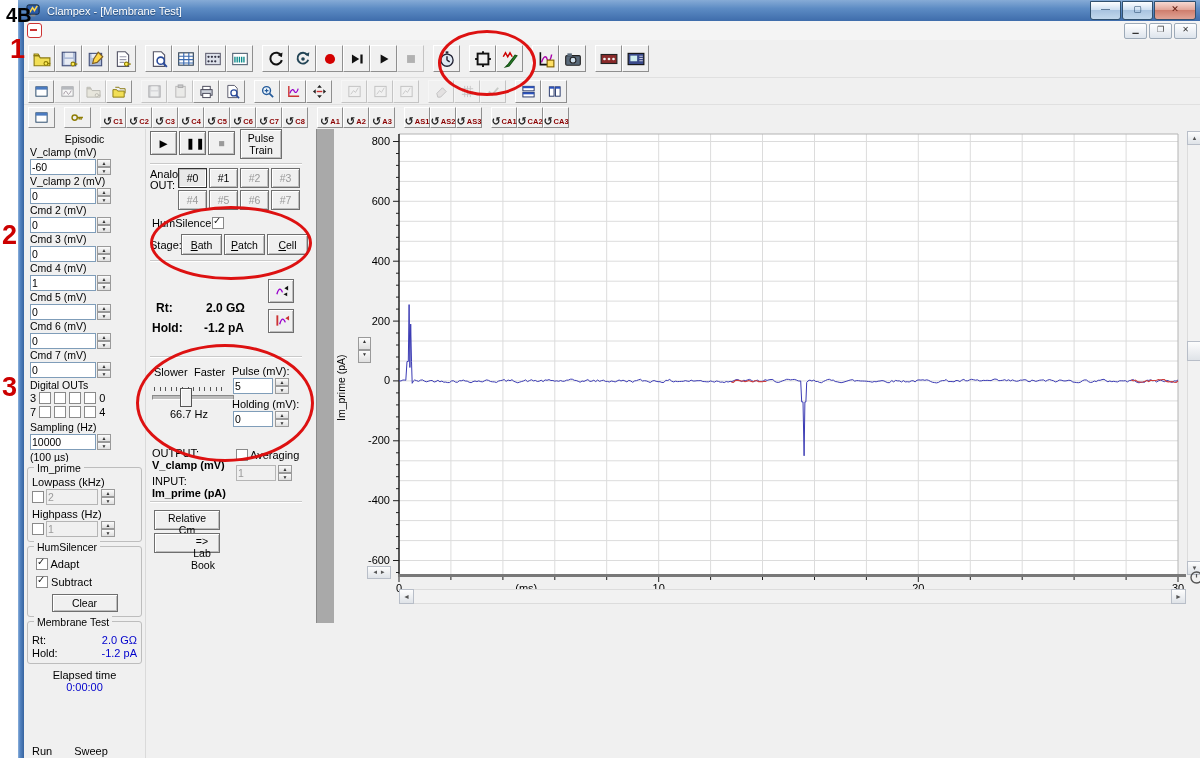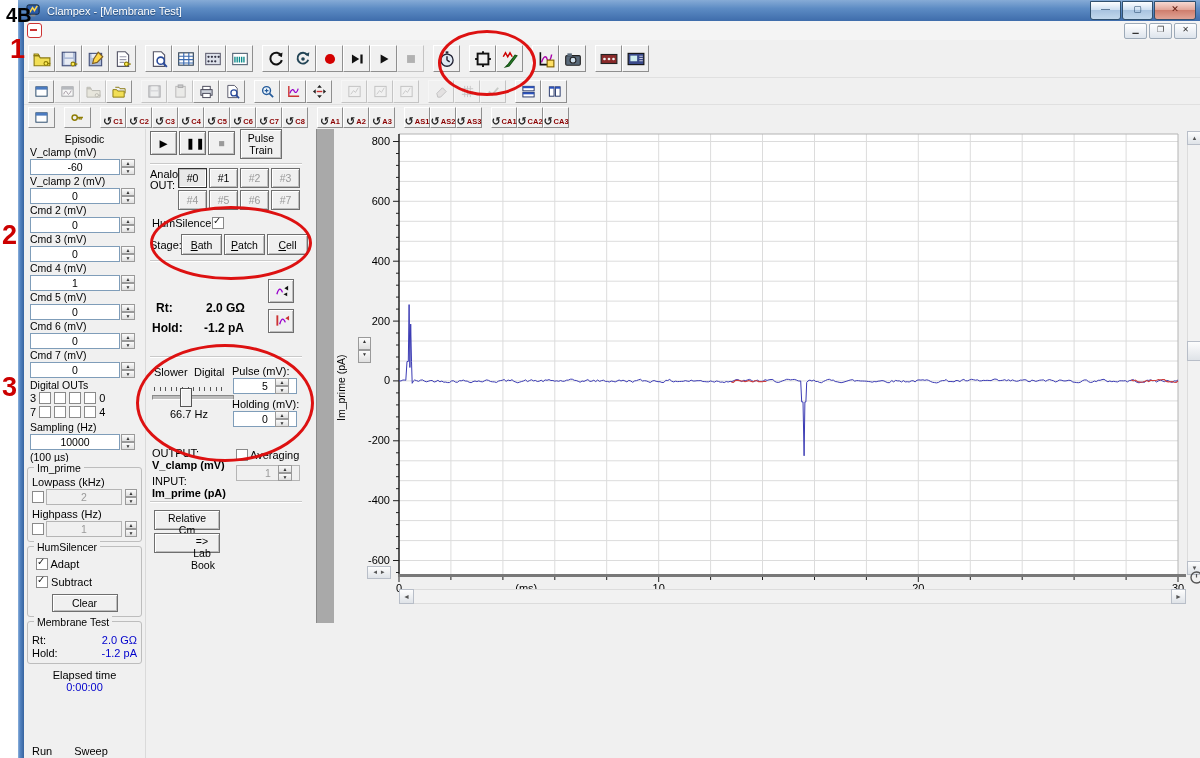--- a/index.html
+++ b/index.html
@@ -47,21 +47,21 @@
   .chl{font-size:7.5px;font-weight:bold;color:#8b0000;margin-left:1px;line-height:8px;}
   
   #workspace{position:absolute;left:6px;top:129px;right:0;bottom:0;background:#f0f0f0;}
   
   #left-panel{position:absolute;left:0;top:0;width:122px;height:629px;border-right:1px solid #dadada;
      padding:2px 0 0 0;box-sizing:border-box;}
   #left-panel .mode{text-align:center;margin:2px 0 2px;font-size:10.5px;}
   .fld{margin:0 0 1px 6px;}
   .fld .lbl{font-size:10.5px;line-height:11px;}
   .fldrow{display:flex;height:16px;margin-top:1px;}
-  .tbx{width:62px;height:14px;border:1px solid #7f9db9;background:#fff;font:10.5px "Liberation Sans",sans-serif;padding:0 13px;text-align:center;}
+  .tbx{width:62px;height:14px;border:1px solid #7f9db9;background:#fff;font:10.5px "Liberation Sans",sans-serif;padding:0 1px;}
   .tbx:disabled{background:#f0f0f0;color:#9a9a9a;border-color:#b5b5b5;}
   .spin{width:14px;height:16px;display:flex;flex-direction:column;margin-left:1px;}
   .spin span{flex:1;border:1px solid #9a9a9a;background:linear-gradient(#fbfbfb,#dfdfdf);
      font-size:5px;line-height:6px;text-align:center;color:#333;}
   .gbox{border:1px solid #bdbdbd;border-radius:3px;margin:4px 3px 0;position:relative;padding:8px 4px 4px;}
   .gbox>.legend{position:absolute;top:-6px;left:6px;background:#f0f0f0;padding:0 3px;font-size:10.5px;}
   .cb{width:10px;height:10px;border:1px solid #8a8a8a;background:#fff;display:inline-block;
      position:relative;vertical-align:-2px;flex:none;}
   .cb.checked:before{content:"✓";position:absolute;left:0px;top:-3px;font-size:10px;font-weight:bold;color:#222;}
   .radio{width:9px;height:9px;border:1px solid #9a9a9a;border-radius:50%;background:#fff;display:inline-block;
@@ -713,21 +713,21 @@
               <path d="M2.5 2.5v11" stroke="#c33" stroke-width="2"></path>
               <path d="M5 12c2-7 4-7 6-2" stroke="#90c" fill="none" stroke-width="1.4"></path>
               <path d="M15 3l-4 2.5L15 8z" fill="#c33"></path>
             </svg></button>
           <span style="position:absolute;left:8px;top:172px;font-weight:bold;font-size:12px;">Rt:</span>
           <span style="position:absolute;left:58px;top:172px;font-weight:bold;font-size:12px;">2.0 GΩ</span>
           <span style="position:absolute;left:4px;top:192px;font-weight:bold;font-size:12px;">Hold:</span>
           <span style="position:absolute;left:56px;top:192px;font-weight:bold;font-size:12px;">-1.2 pA</span>
           <div class="hr" style="top:227px;"></div>
           <span style="position:absolute;left:6px;top:237px;">Slower</span>
-          <span style="position:absolute;left:46px;top:237px;">Digital</span>
+          <span style="position:absolute;left:46px;top:237px;">Faster</span>
           <div style="position:absolute;left:6px;top:252px;width:76px;height:5px;"><span style="display:inline-block;width:1px;height:4px;background:#555;margin-right:4.6px;"></span><span style="display:inline-block;width:1px;height:4px;background:#555;margin-right:4.6px;"></span><span style="display:inline-block;width:1px;height:4px;background:#555;margin-right:4.6px;"></span><span style="display:inline-block;width:1px;height:4px;background:#555;margin-right:4.6px;"></span><span style="display:inline-block;width:1px;height:4px;background:#555;margin-right:4.6px;"></span><span style="display:inline-block;width:1px;height:4px;background:#555;margin-right:4.6px;"></span><span style="display:inline-block;width:1px;height:4px;background:#555;margin-right:4.6px;"></span><span style="display:inline-block;width:1px;height:4px;background:#555;margin-right:4.6px;"></span><span style="display:inline-block;width:1px;height:4px;background:#555;margin-right:4.6px;"></span><span style="display:inline-block;width:1px;height:4px;background:#555;margin-right:4.6px;"></span><span style="display:inline-block;width:1px;height:4px;background:#555;margin-right:4.6px;"></span><span style="display:inline-block;width:1px;height:4px;background:#555;margin-right:4.6px;"></span><span style="display:inline-block;width:1px;height:4px;background:#555;margin-right:4.6px;"></span></div>
           <div style="position:absolute;left:4px;top:266px;width:80px;height:3px;background:#bdbdbd;border:1px solid #8a8a8a;border-bottom-color:#fff;"></div>
           <div style="position:absolute;left:32px;top:259px;width:10px;height:17px;background:#f0f0f0;border:1px solid #555;box-shadow:inset 1px 1px 0 #fff;"></div>
           <span style="position:absolute;left:22px;top:279px;">66.7 Hz</span>
           <span style="position:absolute;left:84px;top:236px;">Pulse (mV):</span>
           <input class="tbx" style="position: absolute; left: 85px; top: 249px; width: 36px; height: 14px;" value="5">
           <span class="spin" style="position:absolute;left:126px;top:249px;width:14px;height:16px;">
             <span>▲</span>
             <span>▼</span>
           </span>

